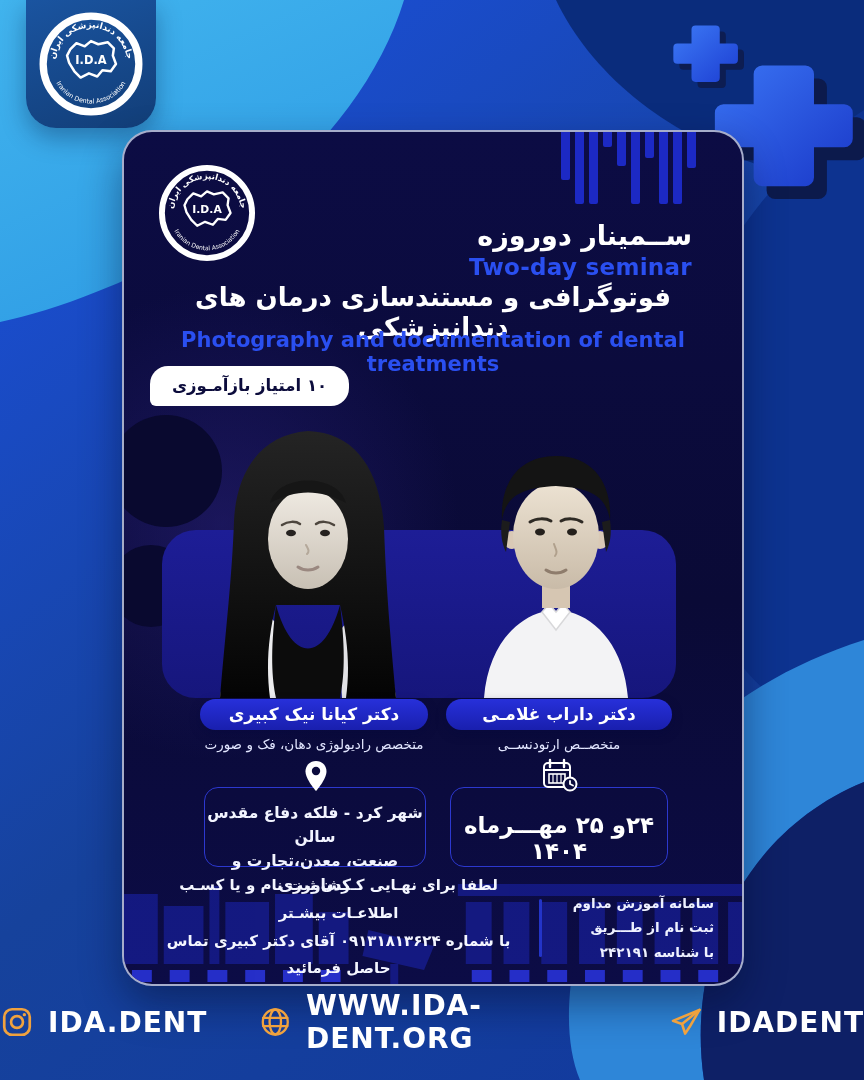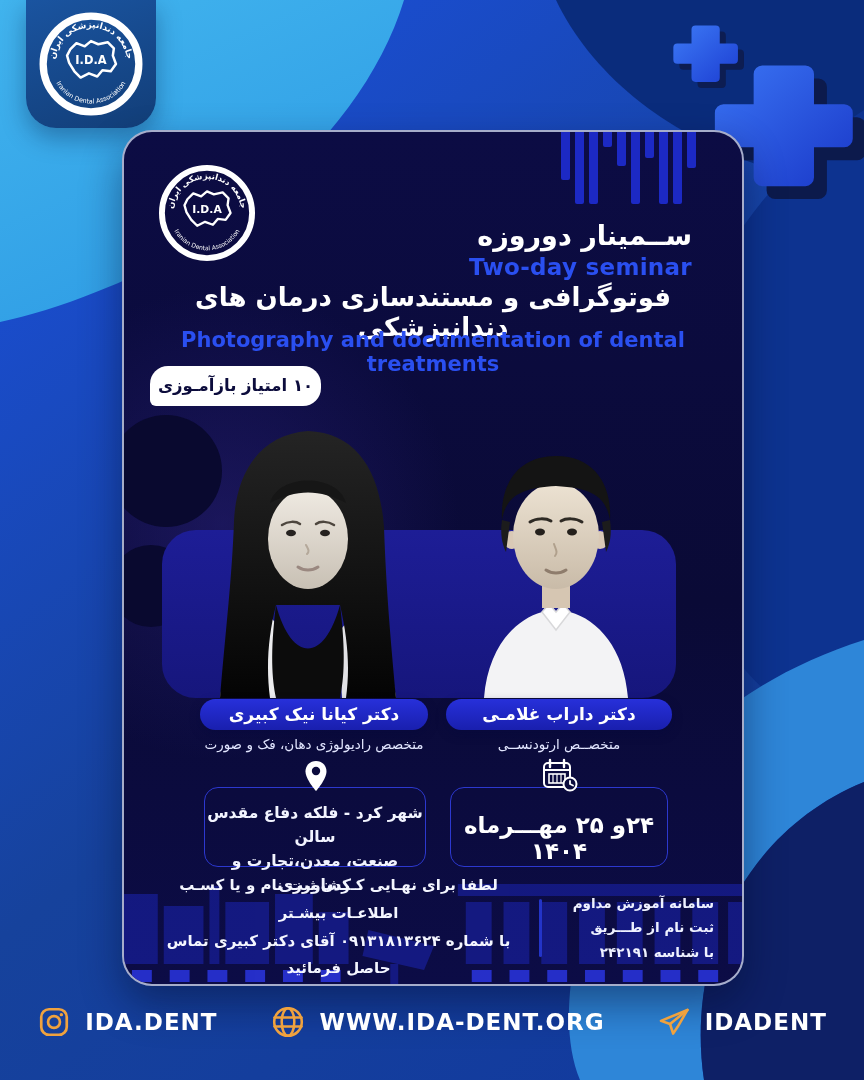--- a/index.html
+++ b/index.html
@@ -46,21 +46,21 @@
   .seminar-fa{color:#ffffff;font-size:27px;font-weight:bold;line-height:1.15;}
   .seminar-en{color:#2a4ff0;font-size:23px;font-weight:600;margin-top:3px;letter-spacing:.3px;}
   
   .main-title{position:absolute;left:0;right:0;top:150px;text-align:center;
     color:#fff;font-size:26px;font-weight:bold;padding:0 22px;}
   .sub-title{position:absolute;left:0;right:0;top:196px;text-align:center;
     color:#2a4ff0;font-size:21px;font-weight:600;}
   
   .credit-badge{position:absolute;left:26px;top:234px;height:40px;line-height:40px;
     background:#ffffff;color:#0c0c3c;font-size:16.5px;font-weight:bold;
-    padding:0 8px;border-radius:18px 18px 18px 6px;}
+    padding:0 22px;border-radius:18px 18px 18px 6px;}
   
   .photo-backdrop{position:absolute;left:38px;top:398px;width:514px;height:168px;
     border-radius:34px;background:linear-gradient(180deg,#1d1d96,#16167c);}
   .photo{position:absolute;}
   .photo-woman{left:76px;top:295px;width:216px;height:271px;}
   .photo-man{left:330px;top:318px;width:204px;height:248px;}
   
   .pill{position:absolute;height:31px;line-height:31px;border-radius:16px;
     background:linear-gradient(180deg,#2730da,#191fae);
     color:#fff;font-size:17px;font-weight:bold;text-align:center;
@@ -87,21 +87,21 @@
     font-weight:bold;line-height:1.85;}
   .v-divider{width:3px;height:58px;background:#2334c8;border-radius:2px;margin:0 14px;}
   .register-block{width:158px;text-align:right;color:#eef1ff;font-size:13.5px;
     line-height:1.8;font-weight:600;}
   
   .silhouette{position:absolute;left:0;bottom:0;width:100%;height:112px;z-index:1;}
   
   .footer{position:absolute;left:0;top:993px;width:100%;height:58px;z-index:2;
     display:flex;align-items:center;justify-content:center;gap:52px;}
   .footer-item{display:flex;align-items:center;gap:14px;}
-  .footer-label{color:#fff;font-size:23px;font-weight:600;letter-spacing:1px;}
+  .footer-label{color:#fff;font-size:28px;font-weight:600;letter-spacing:1px;}
   .logo-svg text{font-family:"DejaVu Sans","Liberation Sans",sans-serif;}
 </style>
 </head>
 <body>
 
 <svg class="bg" width="864" height="1080" viewBox="0 0 864 1080">
   <defs>
     <linearGradient id="gSky" x1="0" y1="0" x2="0.35" y2="1">
       <stop offset="0" stop-color="#41b4ee"></stop>
         <stop offset="0.5" stop-color="#2691e0"></stop>

